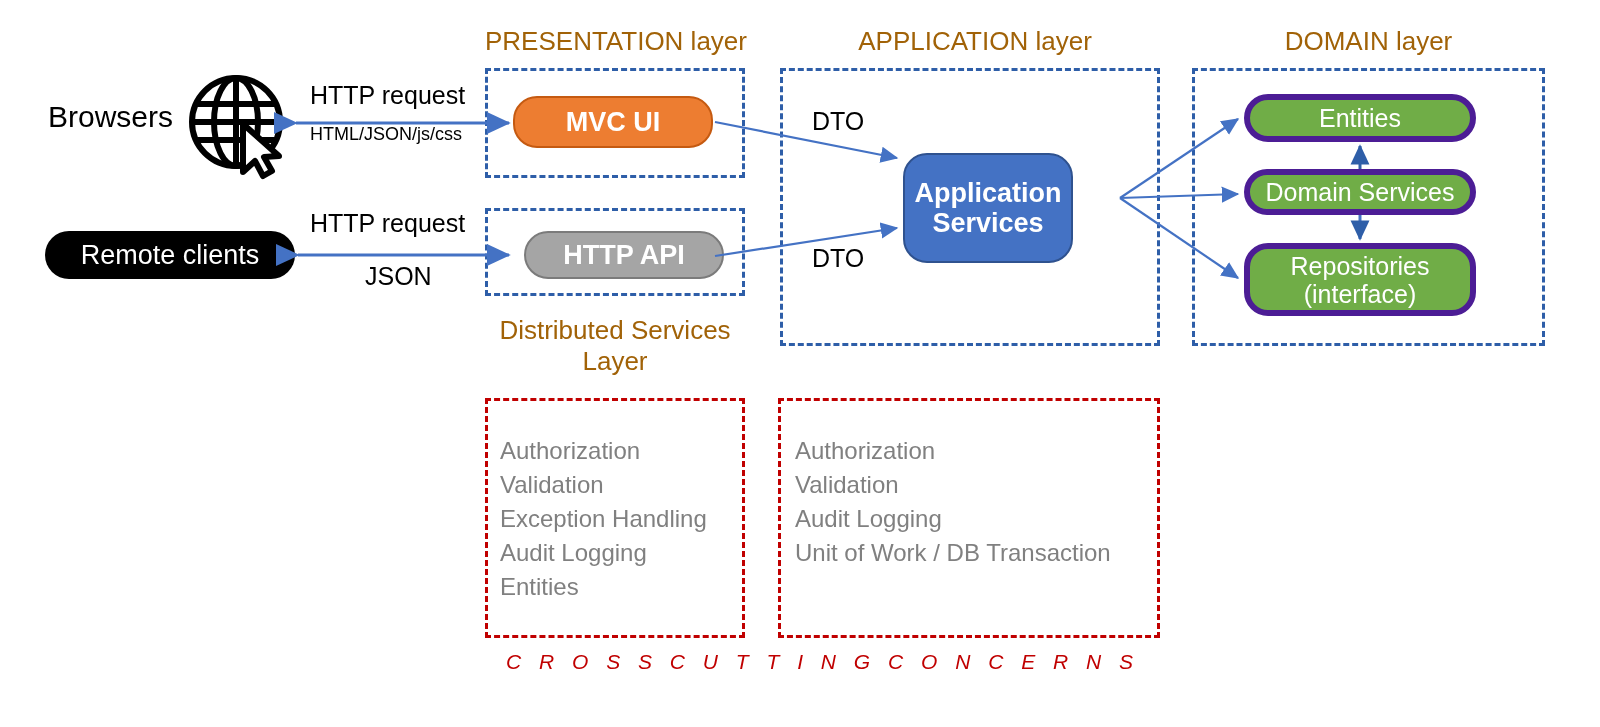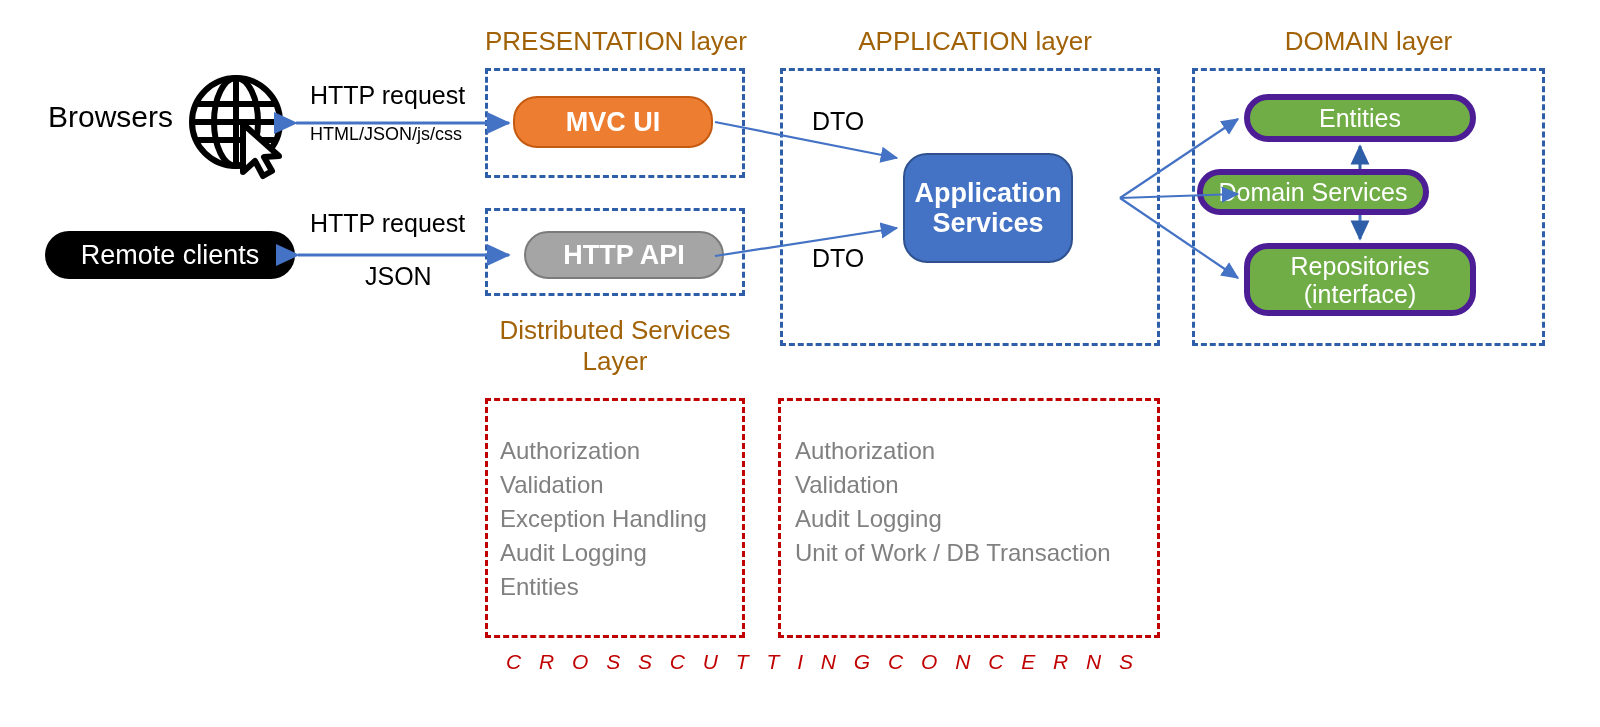--- a/index.html
+++ b/index.html
@@ -145,21 +145,21 @@
 
   <div class="abs node node-gray" style="left:524px; top:231px; width:200px; height:48px;">HTTP API</div>
 
   <div class="abs node node-blue" style="left:903px; top:153px; width:170px; height:110px; flex-direction:column;">
     <span>Application</span>
     <span>Services</span>
   </div>
 
   <div class="abs node node-green" style="left:1244px; top:94px; width:232px; height:48px;">Entities</div>
 
-  <div class="abs node node-green" style="left:1197px; top:169px; width:232px; height:46px;">Domain Services</div>
+  <div class="abs node node-green" style="left:1244px; top:169px; width:232px; height:46px;">Domain Services</div>
 
   <div class="abs node node-green" style="left:1244px; top:243px; width:232px; height:73px; flex-direction:column;">
     <span>Repositories</span>
     <span>(interface)</span>
   </div>
 
   <div class="abs lbl lbl-browsers" style="left:48px; top:100px;">Browsers</div>
 
   <div class="abs" style="left:186px; top:68px; width:108px; height:108px;">
     <svg width="108" height="108" viewBox="0 0 108 108">

